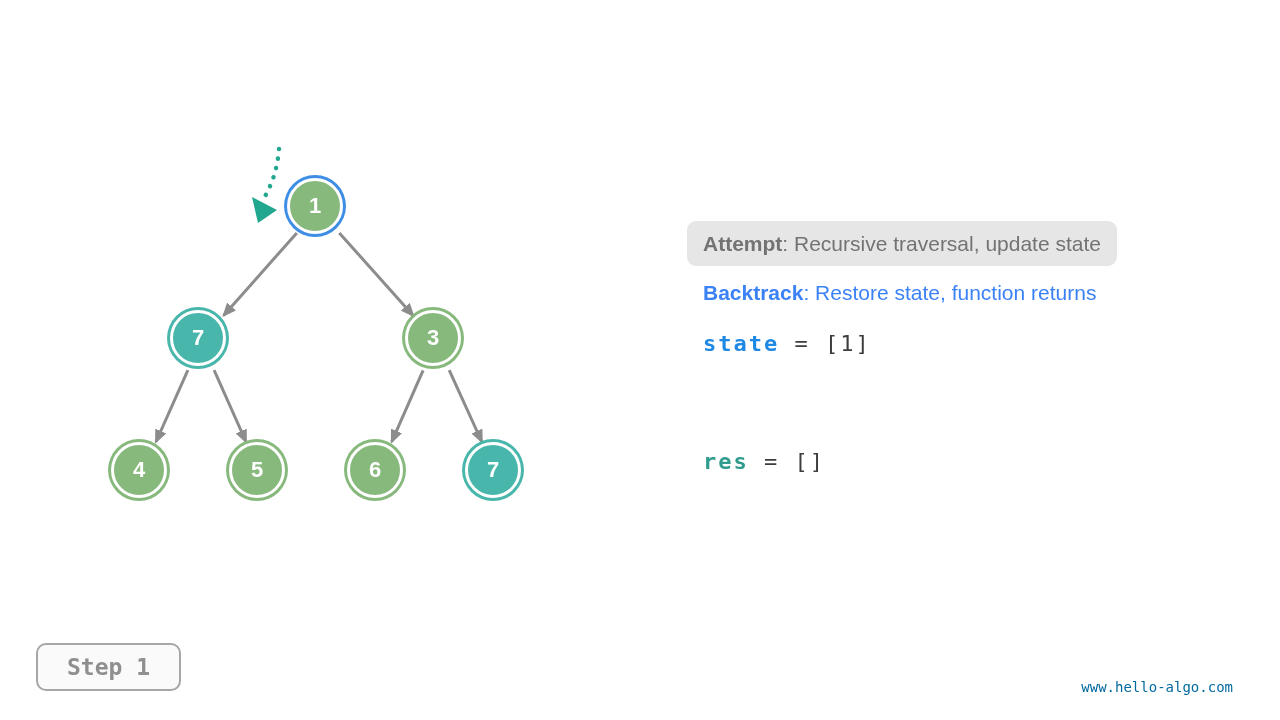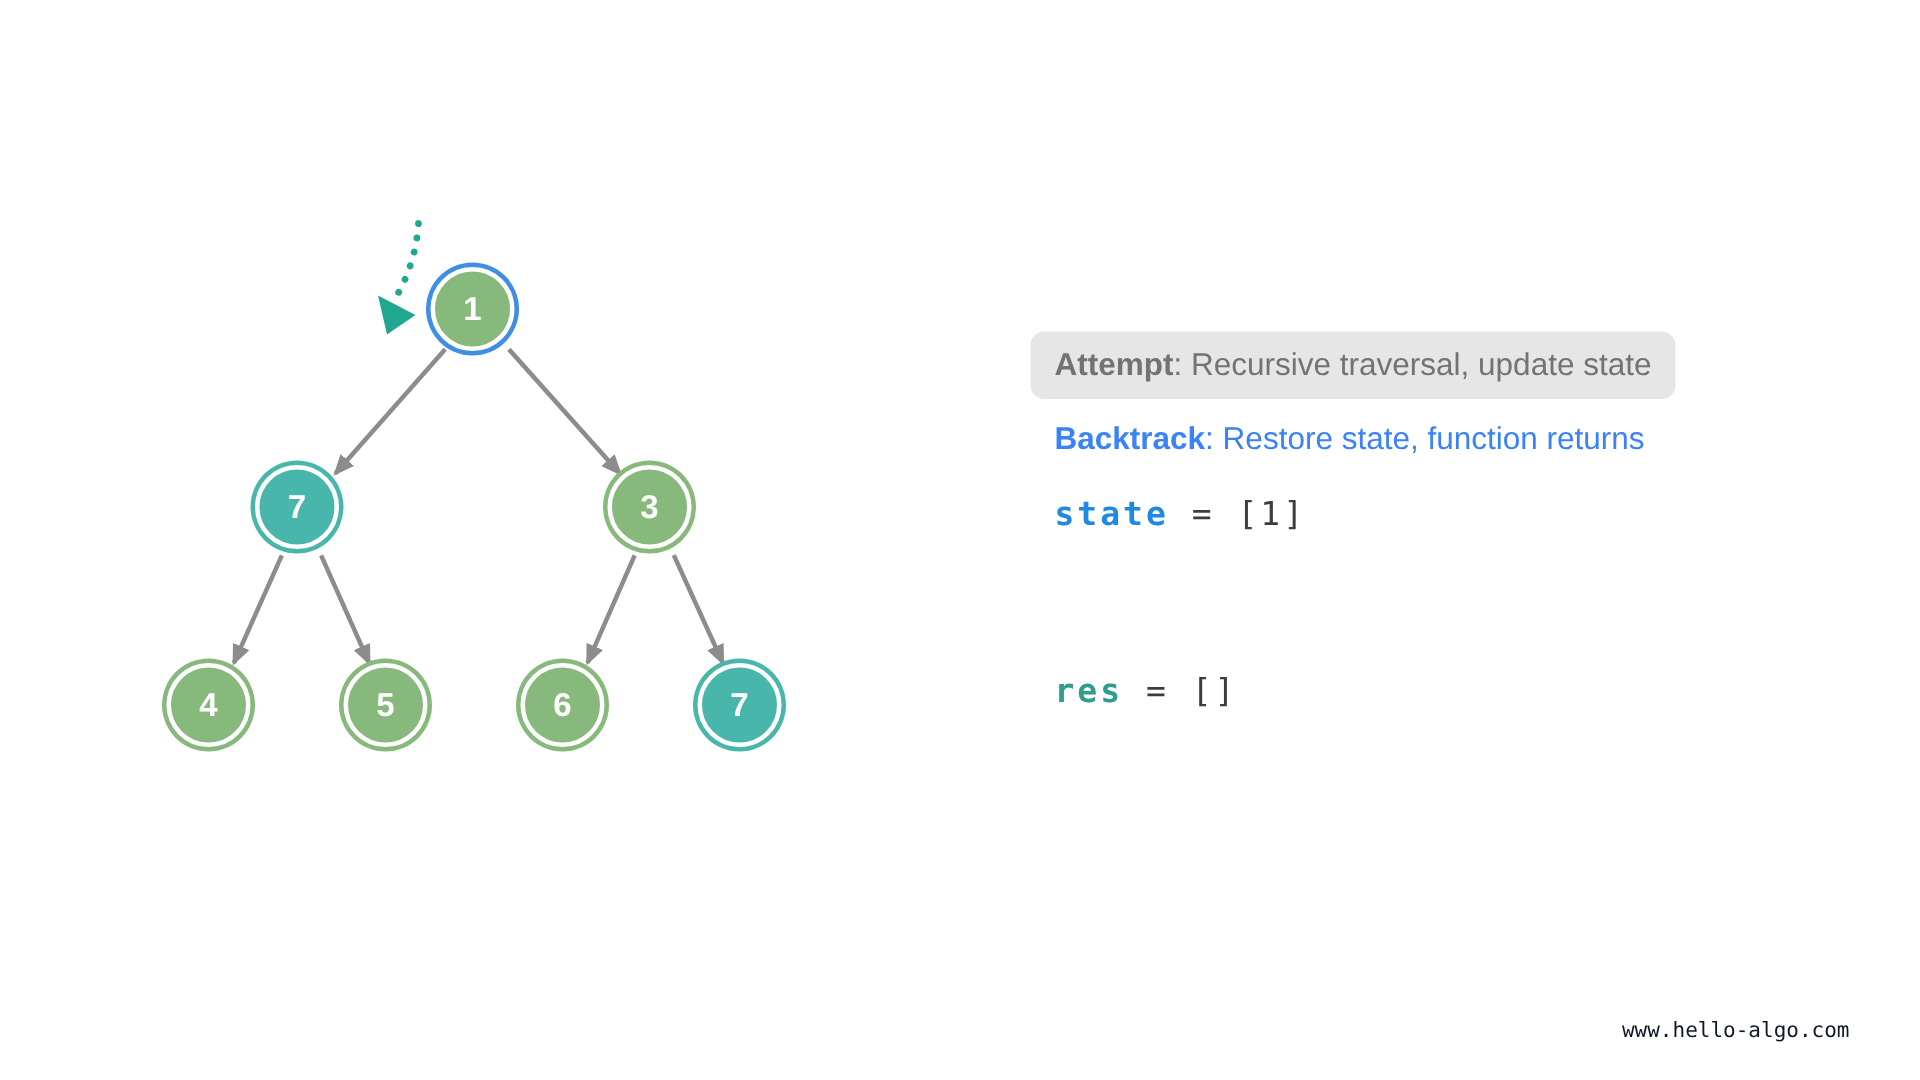--- a/index.html
+++ b/index.html
@@ -90,16 +90,19 @@
   <div class="code-line path-line">
     <span id="path-var" style="color: rgb(30, 136, 229);">state</span>
     <span class="code-value" style="color: rgb(61, 61, 61);">= [1]</span>
   </div>
 
   <div class="code-line res-line">
     <span id="res-var" style="color: rgb(47, 156, 142);">res</span>
     <span class="code-value" style="color: rgb(61, 61, 61);">= []</span>
   </div>
 
+  <div class="step-badge" style="color: rgb(143, 143, 143);">
+    <span>Step 1</span>
+  </div>
 
-  <div class="watermark" style="color: #0f172a;">www.hello-algo.com</div>
+  <div class="watermark" style="color: #0369a1;">www.hello-algo.com</div>
 
 </div>
 
 </body></html>

